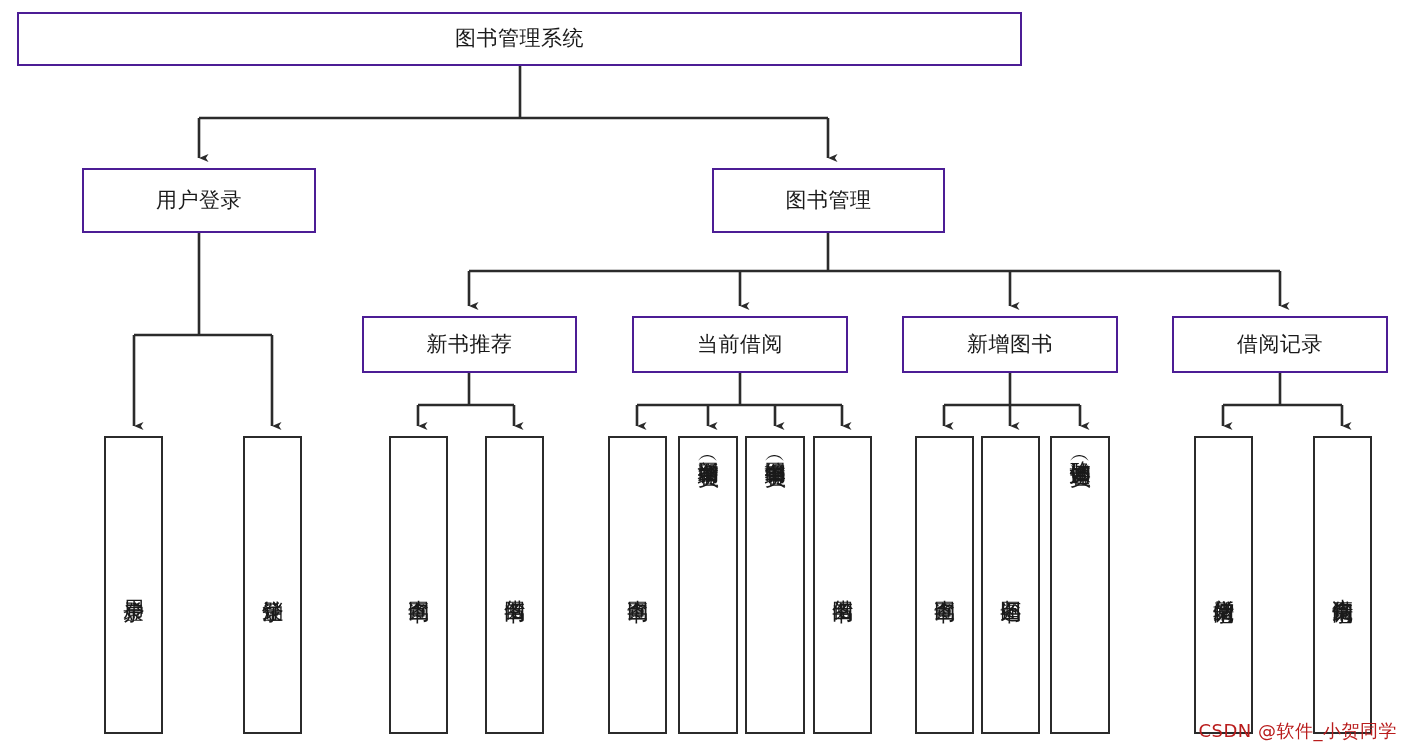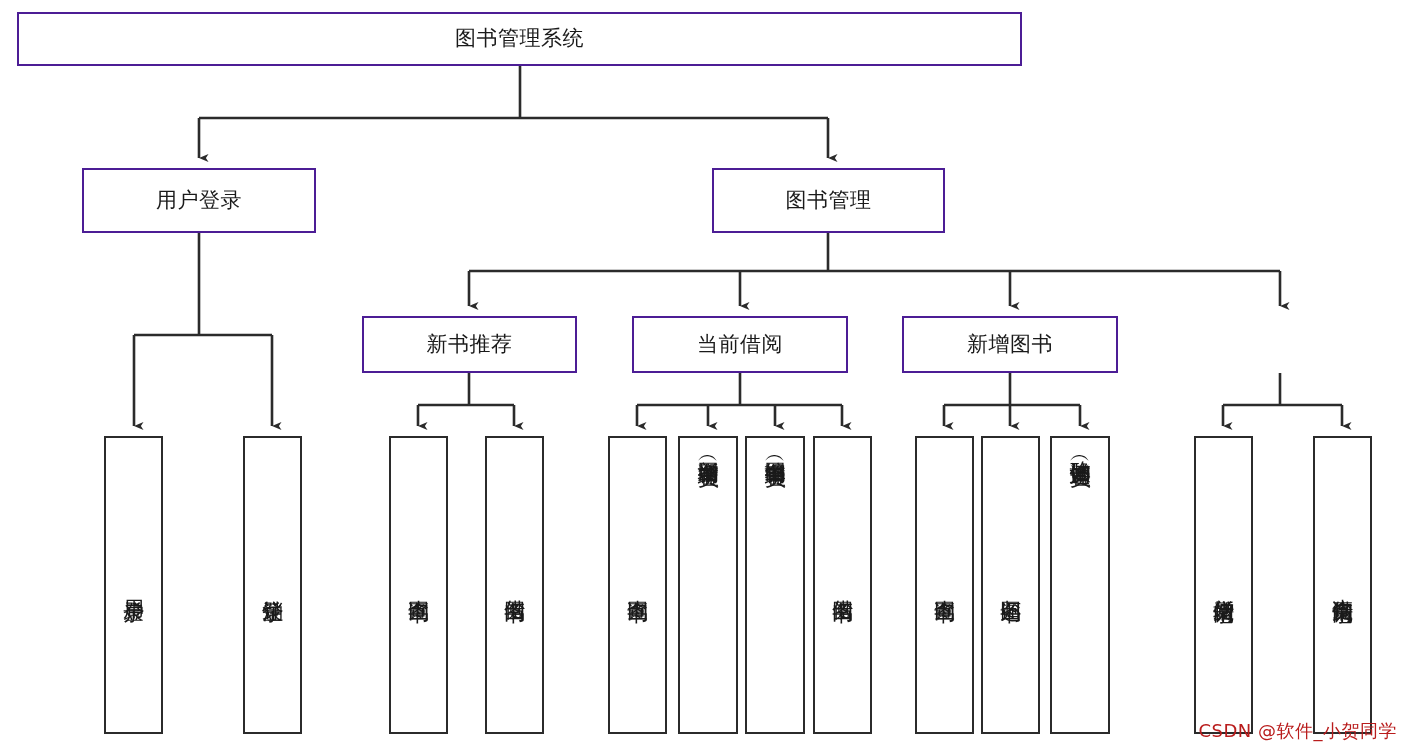--- a/index.html
+++ b/index.html
@@ -155,20 +155,23 @@
 
   <div class="node-box" style="left:712px; top:168px; width:233px; height:65px;">
     <span class="node-label">图书管理</span>
   </div>
   <div class="node-box" style="left:632px; top:316px; width:216px; height:57px;">
     <span class="node-label">当前借阅</span>
   </div>
   <div class="node-box" style="left:902px; top:316px; width:216px; height:57px;">
     <span class="node-label">新增图书</span>
   </div>
+  <div class="node-box" style="left:1172px; top:316px; width:216px; height:57px;">
+    <span class="node-label">借阅记录</span>
+  </div>
 
   <div class="leaf-box" style="left:104px; top:436px; width:59px; height:298px;">
     <span class="leaf-label">用户登录</span>
   </div>
   <div class="leaf-box" style="left:243px; top:436px; width:59px; height:298px;">
     <span class="leaf-label">注销登录</span>
   </div>
   <div class="leaf-box" style="left:389px; top:436px; width:59px; height:298px;">
     <span class="leaf-label">查询图书</span>
   </div>

